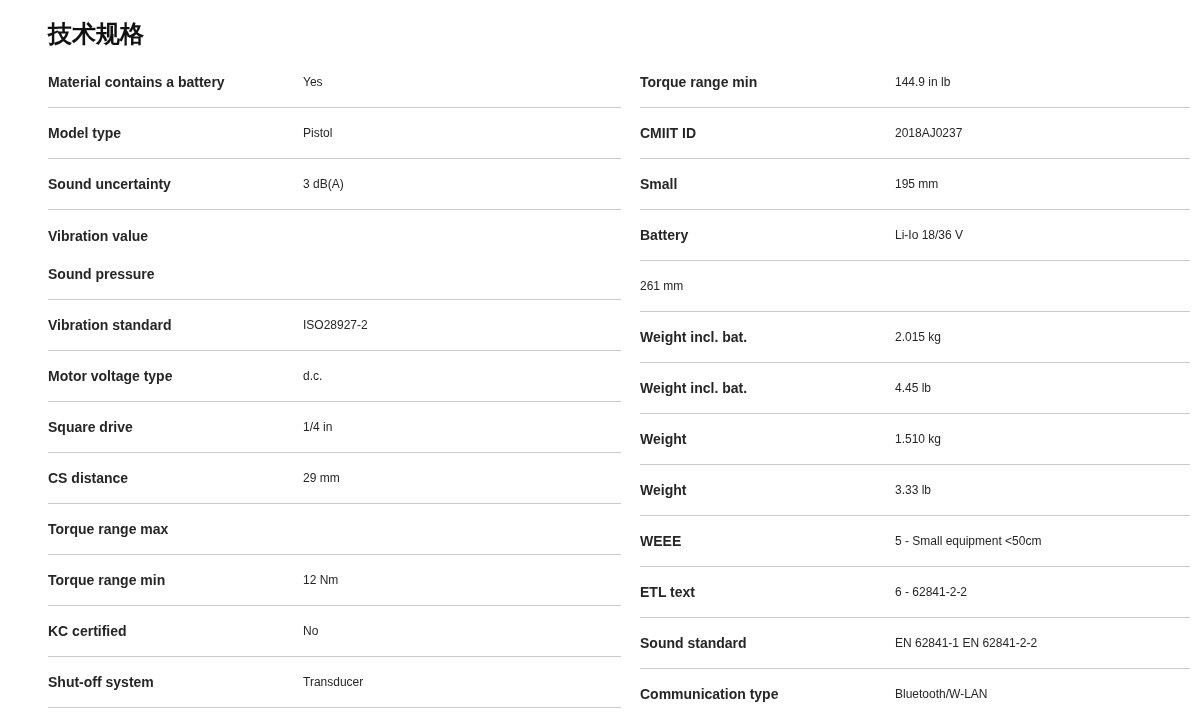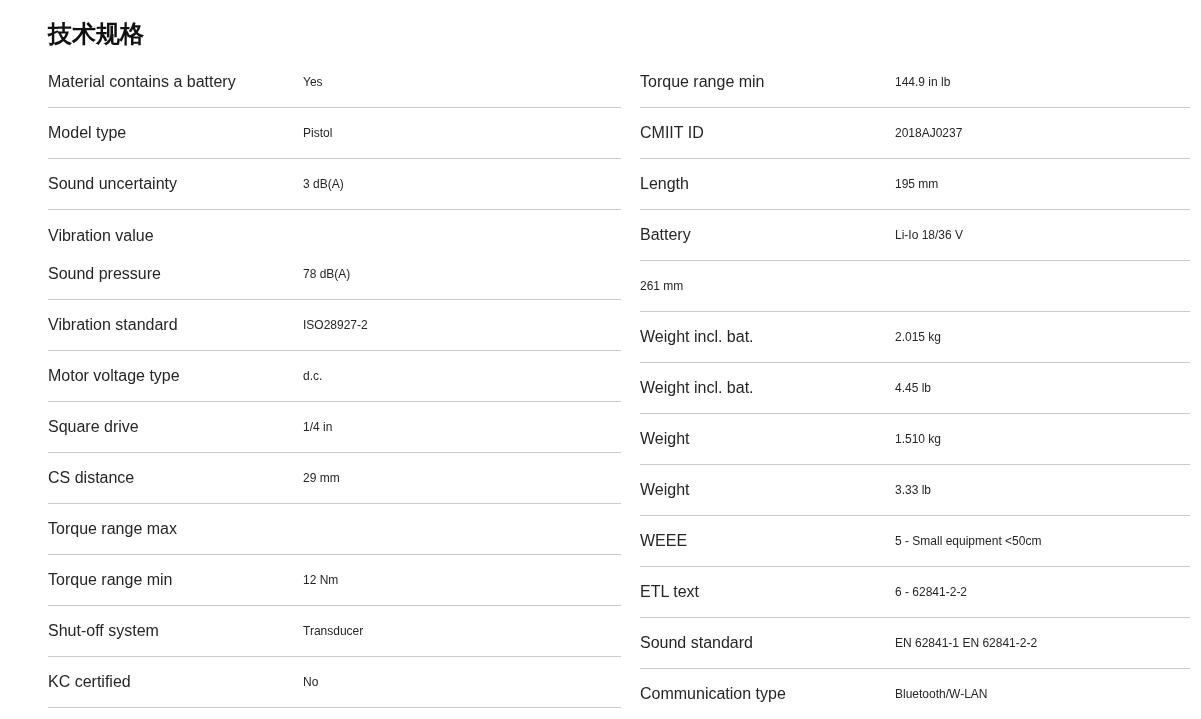--- a/index.html
+++ b/index.html
@@ -55,22 +55,22 @@
   .spec-row.tall {
     height: 90px;
   }
   .pair {
     display: flex;
     align-items: center;
   }
   .label {
     width: 255px;
     flex: 0 0 255px;
-    font-size: 16px;
-    font-weight: 400;
+    font-size: 14px;
+    font-weight: 700;
     line-height: 18px;
     padding-right: 10px;
   }
   .value {
     flex: 1 1 auto;
     font-size: 12px;
     font-weight: 400;
     line-height: 18px;
   }
 </style>
@@ -99,21 +99,20 @@
             <span class="label">Sound uncertainty</span>
             <span class="value">3 dB(A)</span>
           </div>
         </div>
         <div class="spec-row tall">
           <div class="pair">
             <span class="label">Vibration value</span>
           </div>
           <div class="pair">
             <span class="label">Sound pressure</span>
-            <span class="value">78 dB(A)</span>
           </div>
         </div>
         <div class="spec-row">
           <div class="pair">
             <span class="label">Vibration standard</span>
             <span class="value">ISO28927-2</span>
           </div>
         </div>
         <div class="spec-row">
           <div class="pair">
@@ -139,47 +138,47 @@
           </div>
         </div>
         <div class="spec-row">
           <div class="pair">
             <span class="label">Torque range min</span>
             <span class="value">12 Nm</span>
           </div>
         </div>
         <div class="spec-row">
           <div class="pair">
+            <span class="label">KC certified</span>
+            <span class="value">No</span>
+          </div>
+        </div>
+        <div class="spec-row">
+          <div class="pair">
             <span class="label">Shut-off system</span>
             <span class="value">Transducer</span>
           </div>
         </div>
-        <div class="spec-row">
-          <div class="pair">
-            <span class="label">KC certified</span>
-            <span class="value">No</span>
-          </div>
-        </div>
       </section>
     <section class="spec-column right">
         <div class="spec-row">
           <div class="pair">
             <span class="label">Torque range min</span>
             <span class="value">144.9 in lb</span>
           </div>
         </div>
         <div class="spec-row">
           <div class="pair">
             <span class="label">CMIIT ID</span>
             <span class="value">2018AJ0237</span>
           </div>
         </div>
         <div class="spec-row">
           <div class="pair">
-            <span class="label">Length</span>
+            <span class="label">Small</span>
             <span class="value">195 mm</span>
           </div>
         </div>
         <div class="spec-row">
           <div class="pair">
             <span class="label">Battery</span>
             <span class="value">Li-Io 18/36 V</span>
           </div>
         </div>
         <div class="spec-row">

